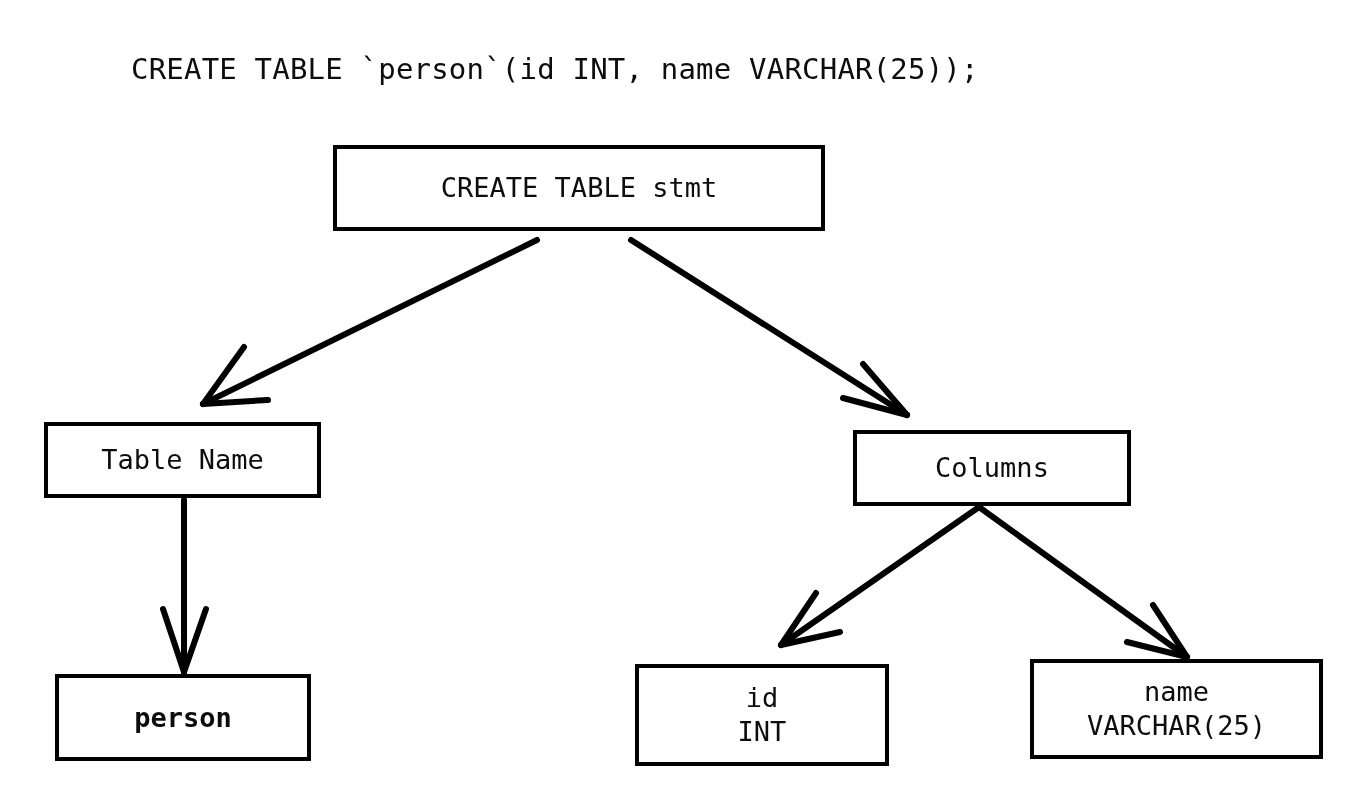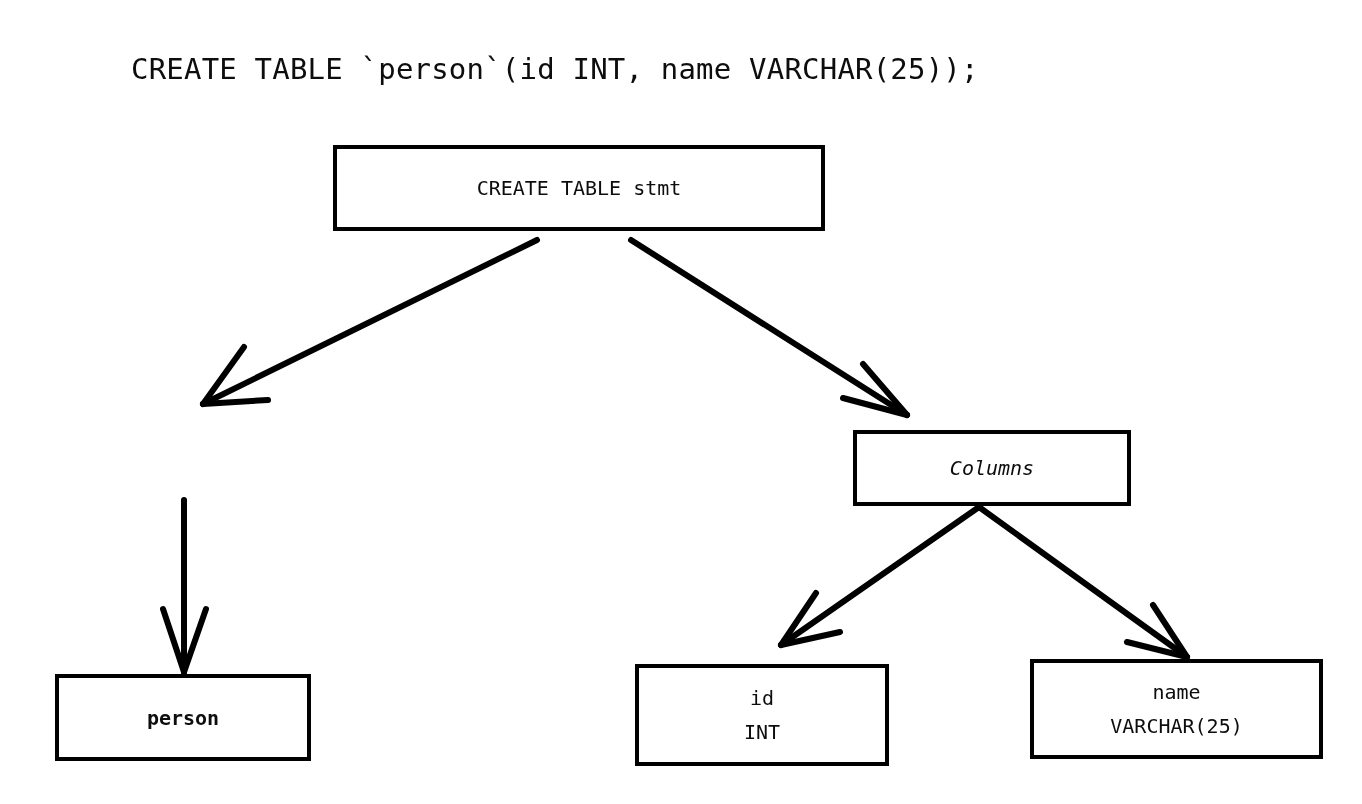--- a/index.html
+++ b/index.html
@@ -47,21 +47,21 @@
   .node {
     position: absolute;
     box-sizing: border-box;
     border: 4px solid #000000;
     background: #ffffff;
     display: flex;
     flex-direction: column;
     align-items: center;
     justify-content: center;
     text-align: center;
-    font-size: 20px;
+    font-size: 27px;
     line-height: 34px;
     white-space: pre;
     color: #0d0d0d;
   }
 
   .node .node-line {
     display: block;
   }
 
   #node-root {
@@ -84,21 +84,20 @@
     width: 256px;
     height: 87px;
     font-weight: bold;
   }
 
   #node-columns {
     left: 853px;
     top: 430px;
     width: 278px;
     height: 76px;
-    font-style: italic;
   }
 
   #node-col-id {
     left: 635px;
     top: 664px;
     width: 254px;
     height: 102px;
   }
 
   #node-col-name {
@@ -146,20 +145,23 @@
       <line x1="979" y1="507" x2="1187" y2="657" stroke="#000000" stroke-width="6" stroke-linecap="round"></line>
       <line x1="1187" y1="657" x2="1127" y2="642" stroke="#000000" stroke-width="6" stroke-linecap="round"></line>
       <line x1="1187" y1="657" x2="1153" y2="605" stroke="#000000" stroke-width="6" stroke-linecap="round"></line>
     </g>
   </svg>
 
   <div class="node" id="node-root">
     <span class="node-line">CREATE TABLE stmt</span>
   </div>
 
+  <div class="node" id="node-table-name">
+    <span class="node-line">Table Name</span>
+  </div>
 
   <div class="node" id="node-person">
     <span class="node-line">person</span>
   </div>
 
   <div class="node" id="node-columns">
     <span class="node-line">Columns</span>
   </div>
 
   <div class="node" id="node-col-id">

